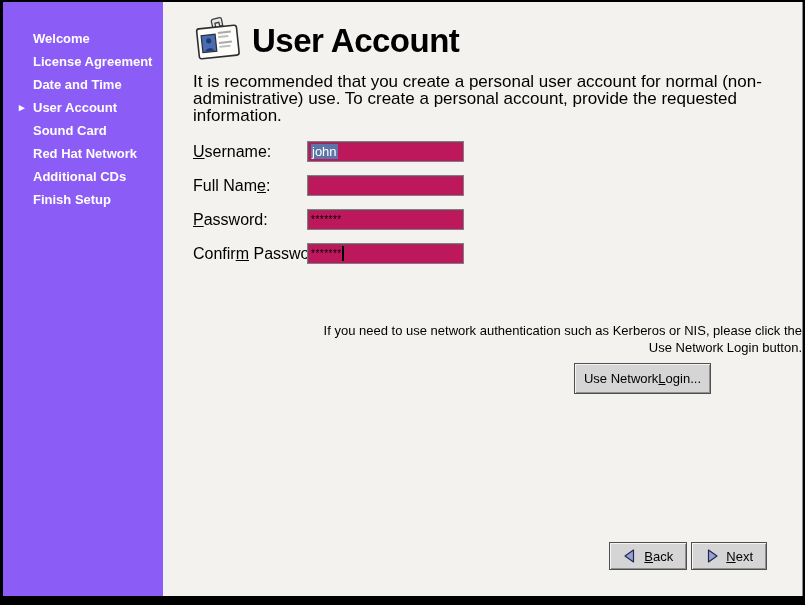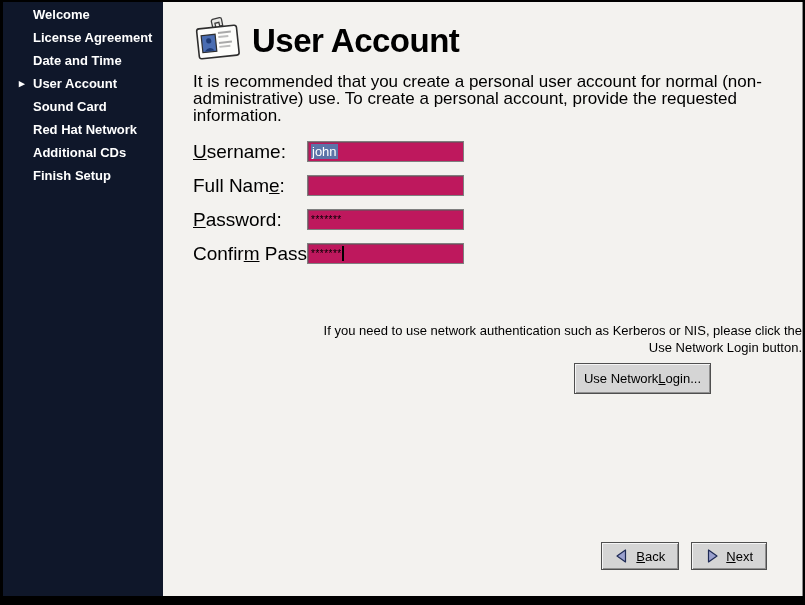--- a/index.html
+++ b/index.html
@@ -9,22 +9,22 @@
     font-family:"Liberation Sans", sans-serif;
     overflow:hidden;
   }
   .window {
     position:absolute; left:3px; top:2px; right:2px; bottom:9px;
     display:flex; background:#f3f2ef;
     border-right:1px solid #8a8a8a;
   }
   
   .sidebar {
-    width:160px; flex:0 0 160px; background:#0f172a;
-    padding-top:1px; box-sizing:border-box;
+    width:160px; flex:0 0 160px; background:#8b5cf6;
+    padding-top:25px; box-sizing:border-box;
     color:#fff; font-weight:bold; font-size:13px;
   }
   .sidebar-item {
     position:relative; height:23px; line-height:23px;
     padding-left:30px; white-space:nowrap;
   }
   .sidebar-item .arrow {
     position:absolute; left:16px; top:0; font-size:11px; line-height:23px;
   }
   
@@ -35,21 +35,21 @@
   .header { display:flex; align-items:center; height:48px; }
   .badge-icon { width:50px; height:48px; margin-right:9px; flex:0 0 auto; }
   .page-title {
     font-size:33px; font-weight:bold; letter-spacing:-0.5px;
     line-height:48px; white-space:nowrap;
   }
   .desc { margin-top:8px; font-size:17px; line-height:17px; }
   
   .form { margin-top:17px; }
   .form-row { display:flex; align-items:center; height:21px; margin-bottom:13px; }
-  .form-label { width:114px; font-size:19px; white-space:nowrap; }
+  .form-label { width:114px; font-size:16px; white-space:nowrap; }
   .tfield {
     width:157px; height:21px; box-sizing:border-box;
     background:#be185d; border:1px solid #7f7f7f;
     box-shadow: inset 1px 1px 0 rgba(90,90,90,0.55);
     padding:0 3px; font-size:13px;
     display:flex; align-items:center; cursor:text;
   }
   .sel { background:#5c74a8; color:#fff; padding:0 1px; }
   .stars { font-size:10px; letter-spacing:0.5px; line-height:21px; }
   .caret { display:inline-block; width:2px; height:15px; background:#000; }
@@ -60,21 +60,21 @@
   
   .btn {
     background:#d5d5d5; color:#000; font-size:13px;
     border:1px solid #4f4f4f;
     box-shadow: inset 1px 1px 0 #f5f5f5, inset -1px -1px 0 #909090;
     display:inline-flex; align-items:center; justify-content:center;
     box-sizing:border-box; cursor:default; white-space:nowrap;
     font-family:"Liberation Sans", sans-serif;
   }
   .btn-net { height:31px; padding:0 9px; }
-  .nav-buttons { position:absolute; right:35px; bottom:26px; display:flex; gap:12px; }
+  .nav-buttons { position:absolute; right:35px; bottom:26px; display:flex; gap:4px; }
   .btn-nav { height:28px; padding:0 13px; }
   .btn-nav svg { margin:0 7px 0 0; }
   .btn-next svg { margin:0 7px 0 0; }
 </style>
 </head>
 <body>
 
 <div class="window">
 
   <div class="sidebar">

